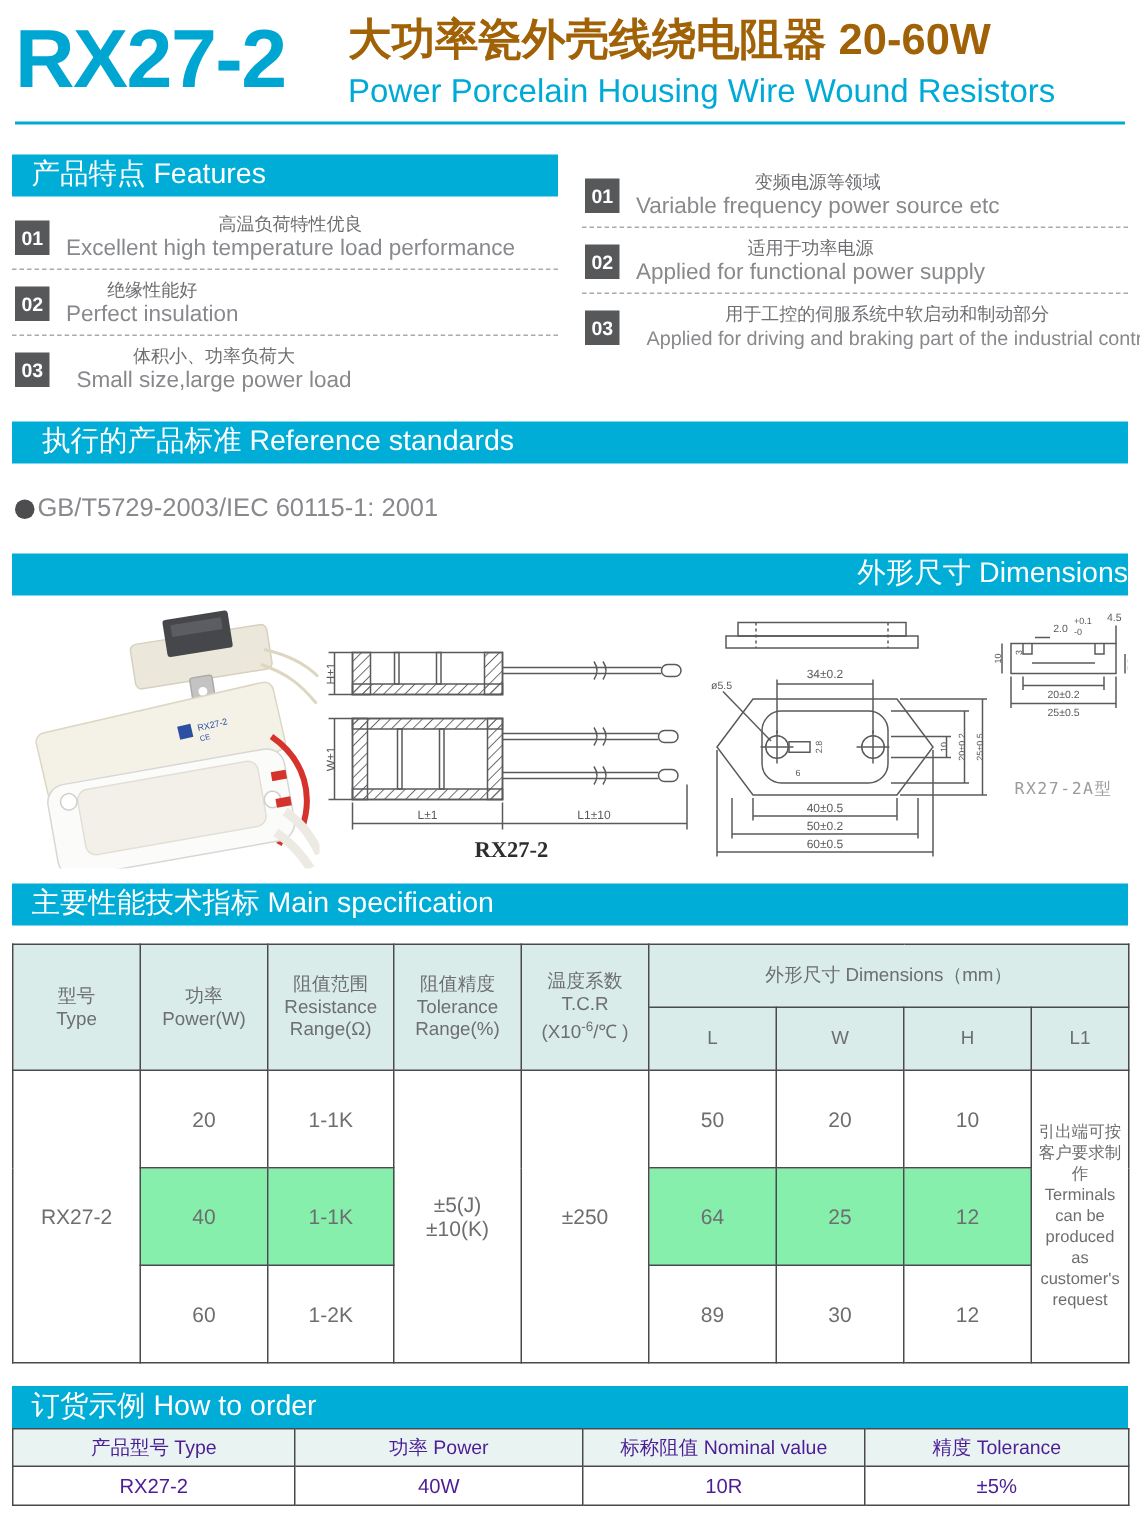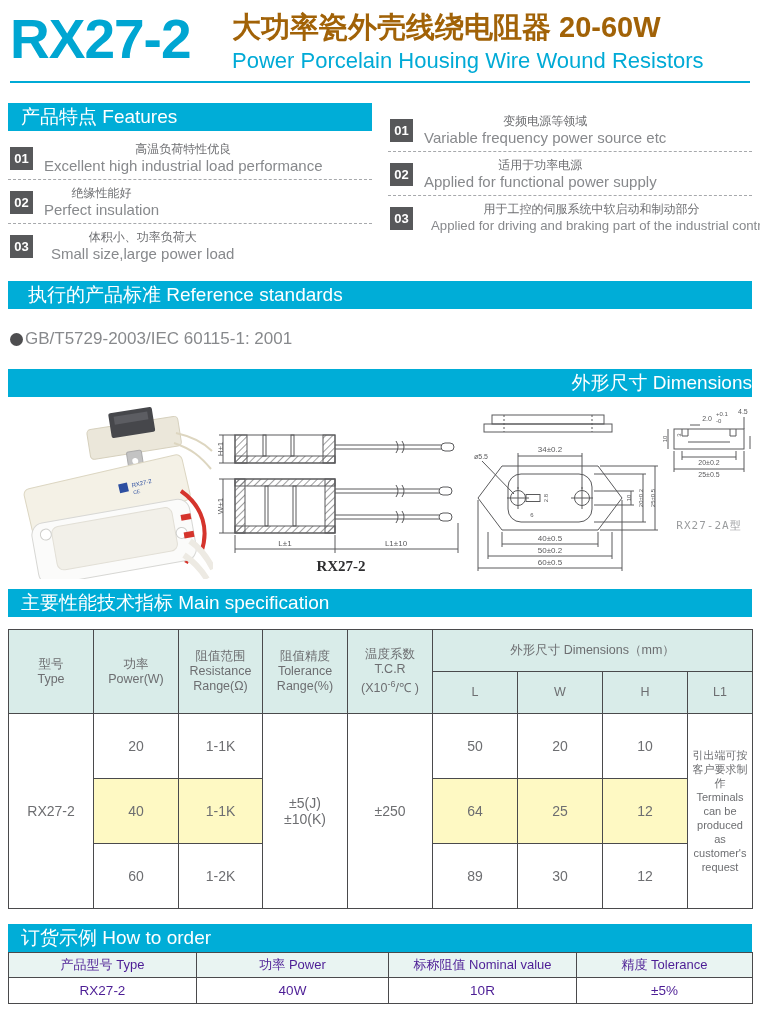--- a/index.html
+++ b/index.html
@@ -65,21 +65,21 @@
   
   .bar-spec { margin-top:10px; }
   table { border-collapse:collapse; table-layout:fixed; }
   .spec-table { width:744px; margin-top:12px; color:#6d6e71; }
   .spec-table th, .spec-table td {
     border:1px solid #4a4a4c; text-align:center; vertical-align:middle;
     font-weight:normal; padding:0 2px;
   }
   .spec-table th { background:#d9ece9; font-size:12.5px; line-height:15px; height:42px; }
   .spec-table td { font-size:14px; height:65px; background:#fff; }
-  .spec-table td.hl { background:#fef9c3;margin-left:48px; }
+  .spec-table td.hl { background:#86efac;margin-left:48px; }
   .spec-table .note { font-size:11px; line-height:14px; color:#6d6e71; }
   sup { font-size:9px; }
 
   
   .bar-order { margin-top:15px; }
   .order-table { width:744px; margin-top:0; color:#4c1d95; }
   .order-table th, .order-table td {
     border:1px solid #4a4a4c; text-align:center; vertical-align:middle;
     font-weight:normal;
   }
@@ -101,21 +101,21 @@
   <div class="divider"></div>
 
   <div class="two-col">
     <div class="col">
       <div class="bar">产品特点 Features</div>
       <div class="items">
         <div class="item">
           <span class="badge">01</span>
           <div class="itxt">
             <div class="zh">高温负荷特性优良</div>
-            <div class="en">Excellent high industrial load performance</div>
+            <div class="en">Excellent high temperature load performance</div>
           </div>
         </div>
         <div class="item">
           <span class="badge">02</span>
           <div class="itxt">
             <div class="zh">绝缘性能好</div>
             <div class="en">Perfect  insulation</div>
           </div>
         </div>
         <div class="item last">

